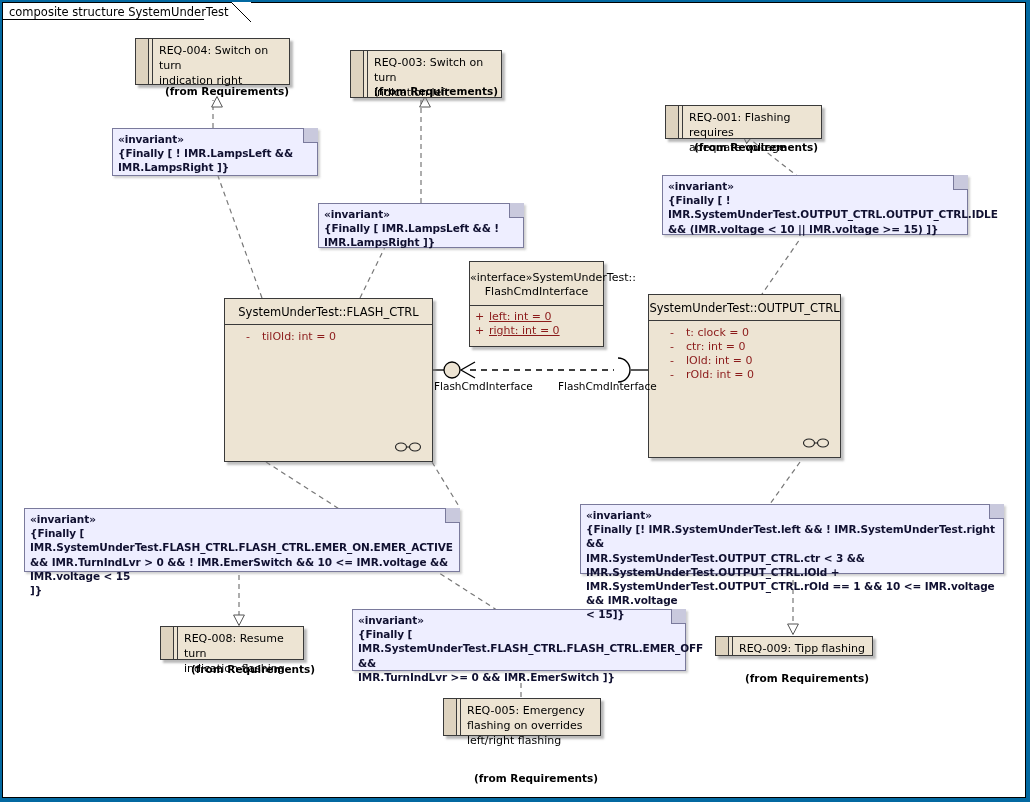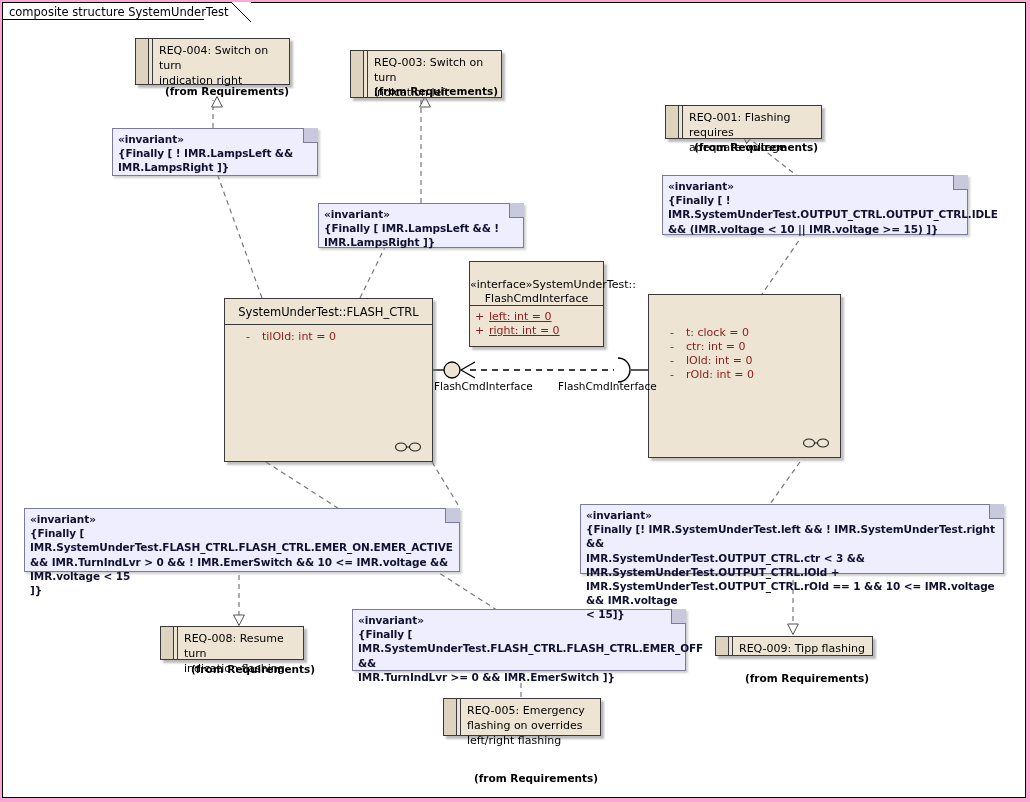--- a/index.html
+++ b/index.html
@@ -8,21 +8,21 @@
     padding: 0;
     background: #ffffff;
   }
   body {
     font-family: "DejaVu Sans", "Liberation Sans", sans-serif;
   }
   #canvas {
     position: relative;
     width: 1030px;
     height: 802px;
-    background: #f9a8d4;
+    background: #0369a1;
     overflow: hidden;
   }
 
   
   #frame {
     position: absolute;
     left: 2px;
     top: 2px;
     width: 1024px;
     height: 796px;
@@ -200,21 +200,21 @@
     border: 1px solid #3a3a3a;
     box-shadow: 3px 3px 2px rgba(130,130,130,0.5);
   }
   .iface .iface-head {
     position: absolute;
     left: 0; right: 0; top: 0;
     height: 44px;
     text-align: center;
     font-size: 11px;
     line-height: 14px;
-    padding-top: 16px;
+    padding-top: 9px;
     box-sizing: border-box;
     border-bottom: 1px solid #3a3a3a;
     color: #000;
     white-space: pre-line;
   }
   .iface .iface-attrs {
     position: absolute;
     left: 0; right: 0;
     top: 44px;
     padding-top: 4px;
@@ -417,20 +417,21 @@
       <div class="attr"><span class="vis">-</span><span>tilOld:  int = 0</span></div>
     </div>
     <svg class="cls-icon" viewBox="0 0 28 12">
       <ellipse cx="7" cy="6" rx="5.5" ry="4" fill="none" stroke="#222" stroke-width="1.1"></ellipse>
       <ellipse cx="21" cy="6" rx="5.5" ry="4" fill="none" stroke="#222" stroke-width="1.1"></ellipse>
       <line x1="12.5" y1="6" x2="15.5" y2="6" stroke="#222" stroke-width="1.1"></line>
     </svg>
   </div>
 
   <div class="cls" style="left:648px; top:294px; width:193px; height:164px;">
+    <div class="cls-title">SystemUnderTest::OUTPUT_CTRL</div>
     <div class="attrs">
       <div class="attr"><span class="vis">-</span><span>t:  clock = 0</span></div>
       <div class="attr"><span class="vis">-</span><span>ctr:  int = 0</span></div>
       <div class="attr"><span class="vis">-</span><span>lOld:  int = 0</span></div>
       <div class="attr"><span class="vis">-</span><span>rOld:  int = 0</span></div>
     </div>
     <svg class="cls-icon" viewBox="0 0 28 12">
       <ellipse cx="7" cy="6" rx="5.5" ry="4" fill="none" stroke="#222" stroke-width="1.1"></ellipse>
       <ellipse cx="21" cy="6" rx="5.5" ry="4" fill="none" stroke="#222" stroke-width="1.1"></ellipse>
       <line x1="12.5" y1="6" x2="15.5" y2="6" stroke="#222" stroke-width="1.1"></line>

